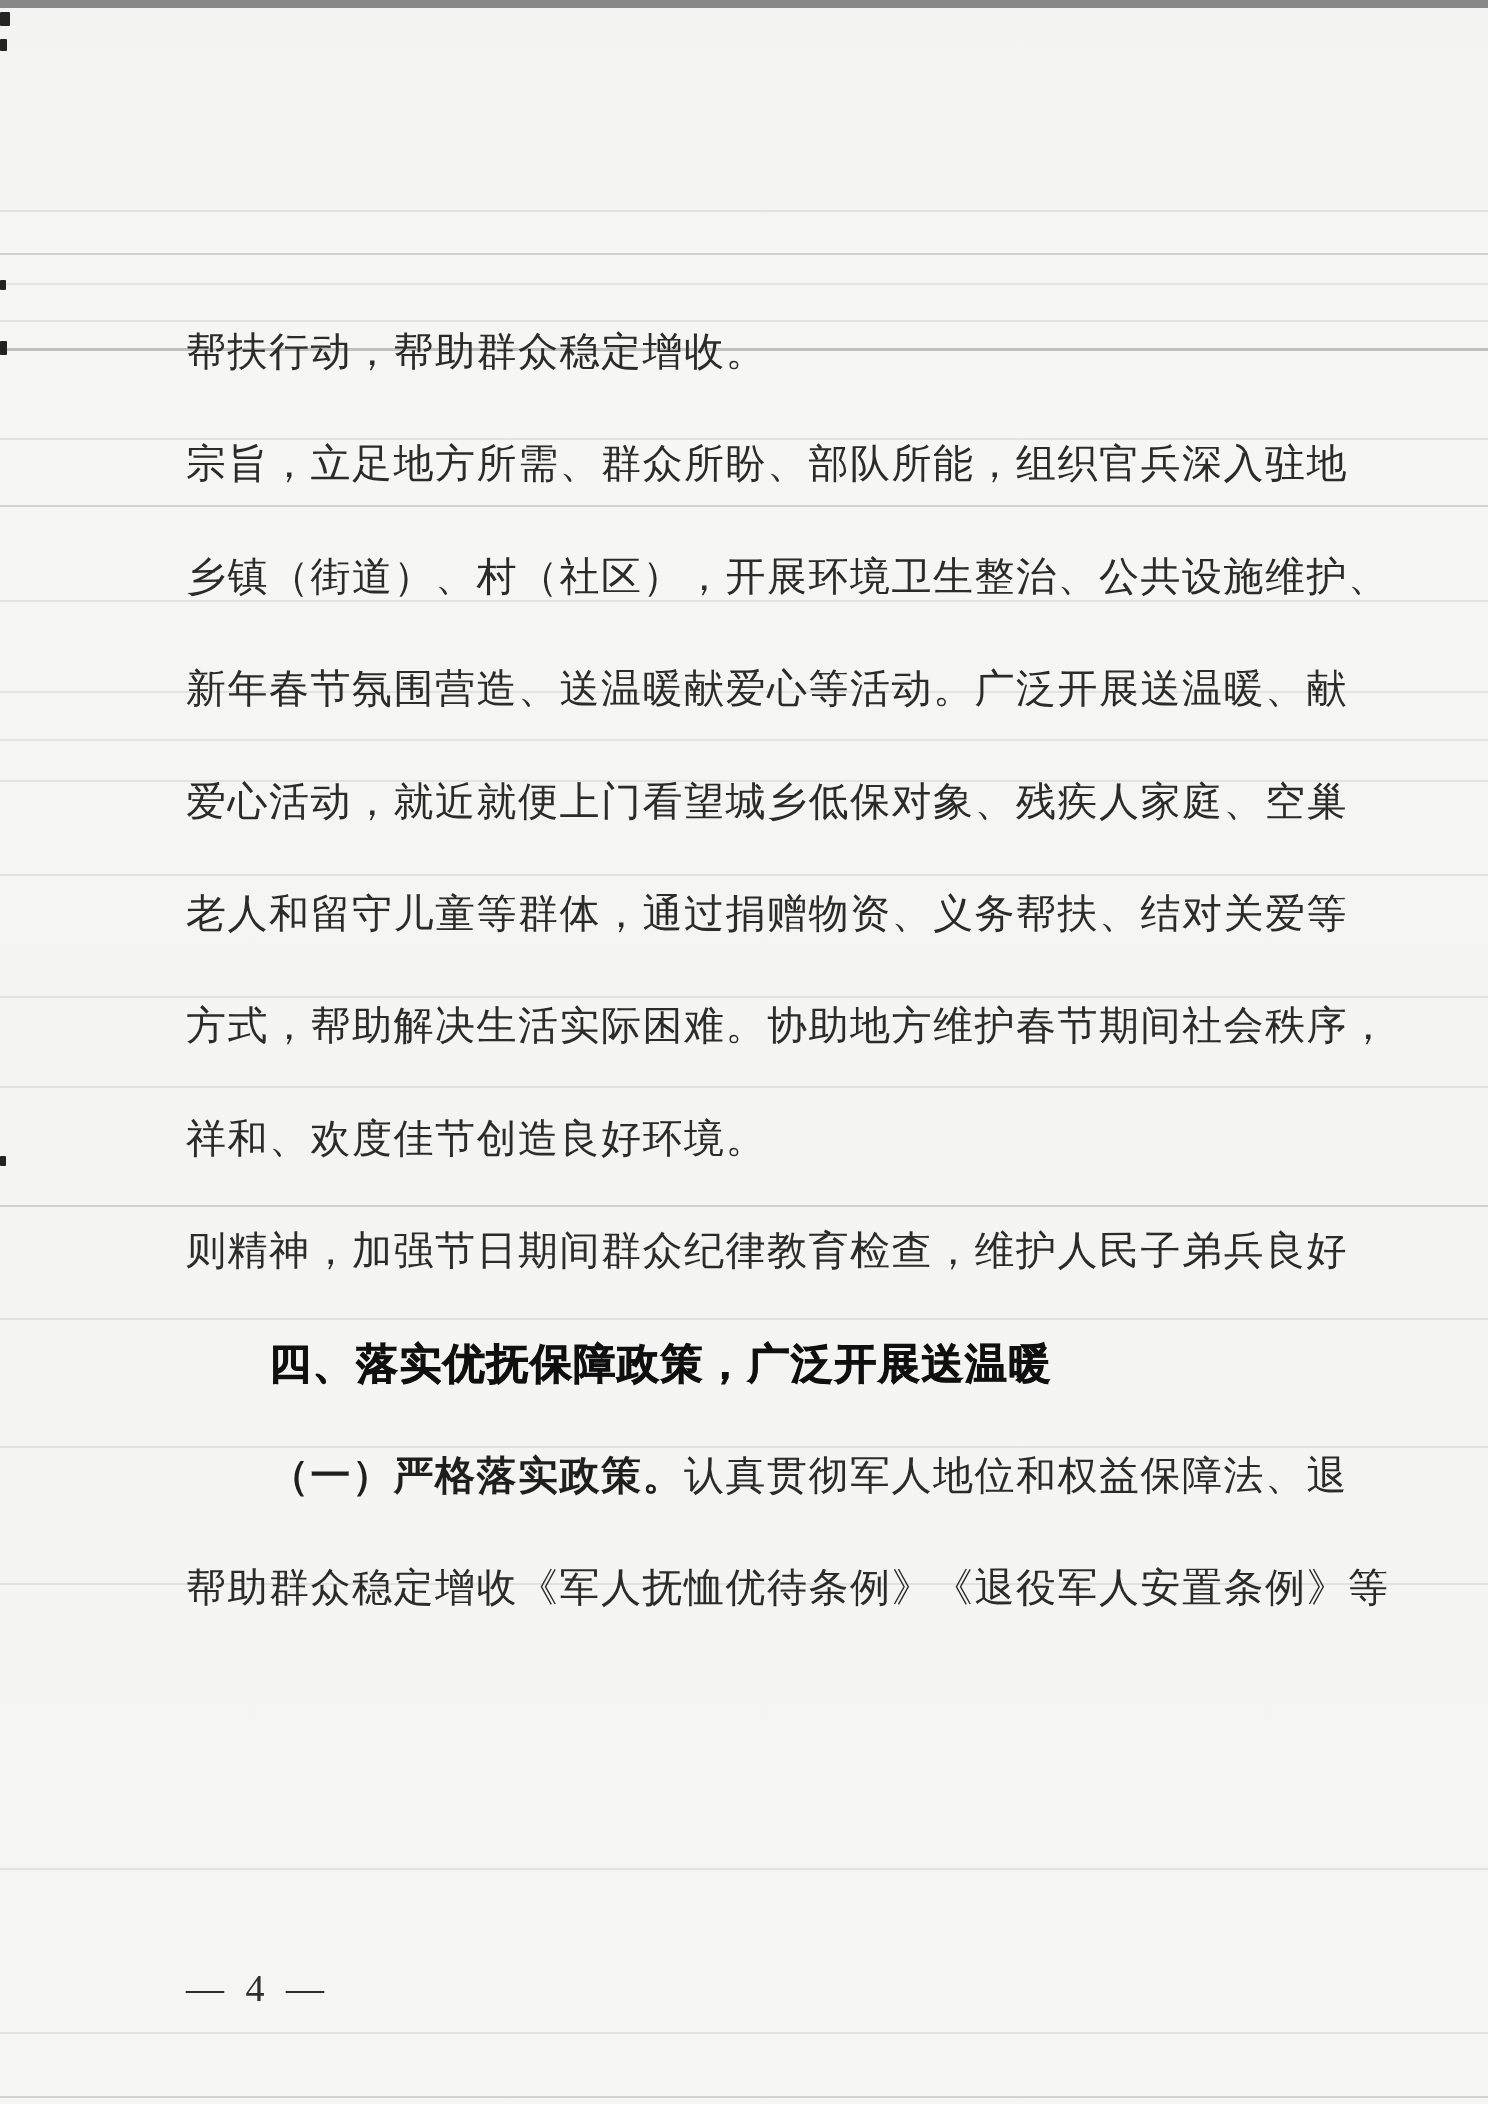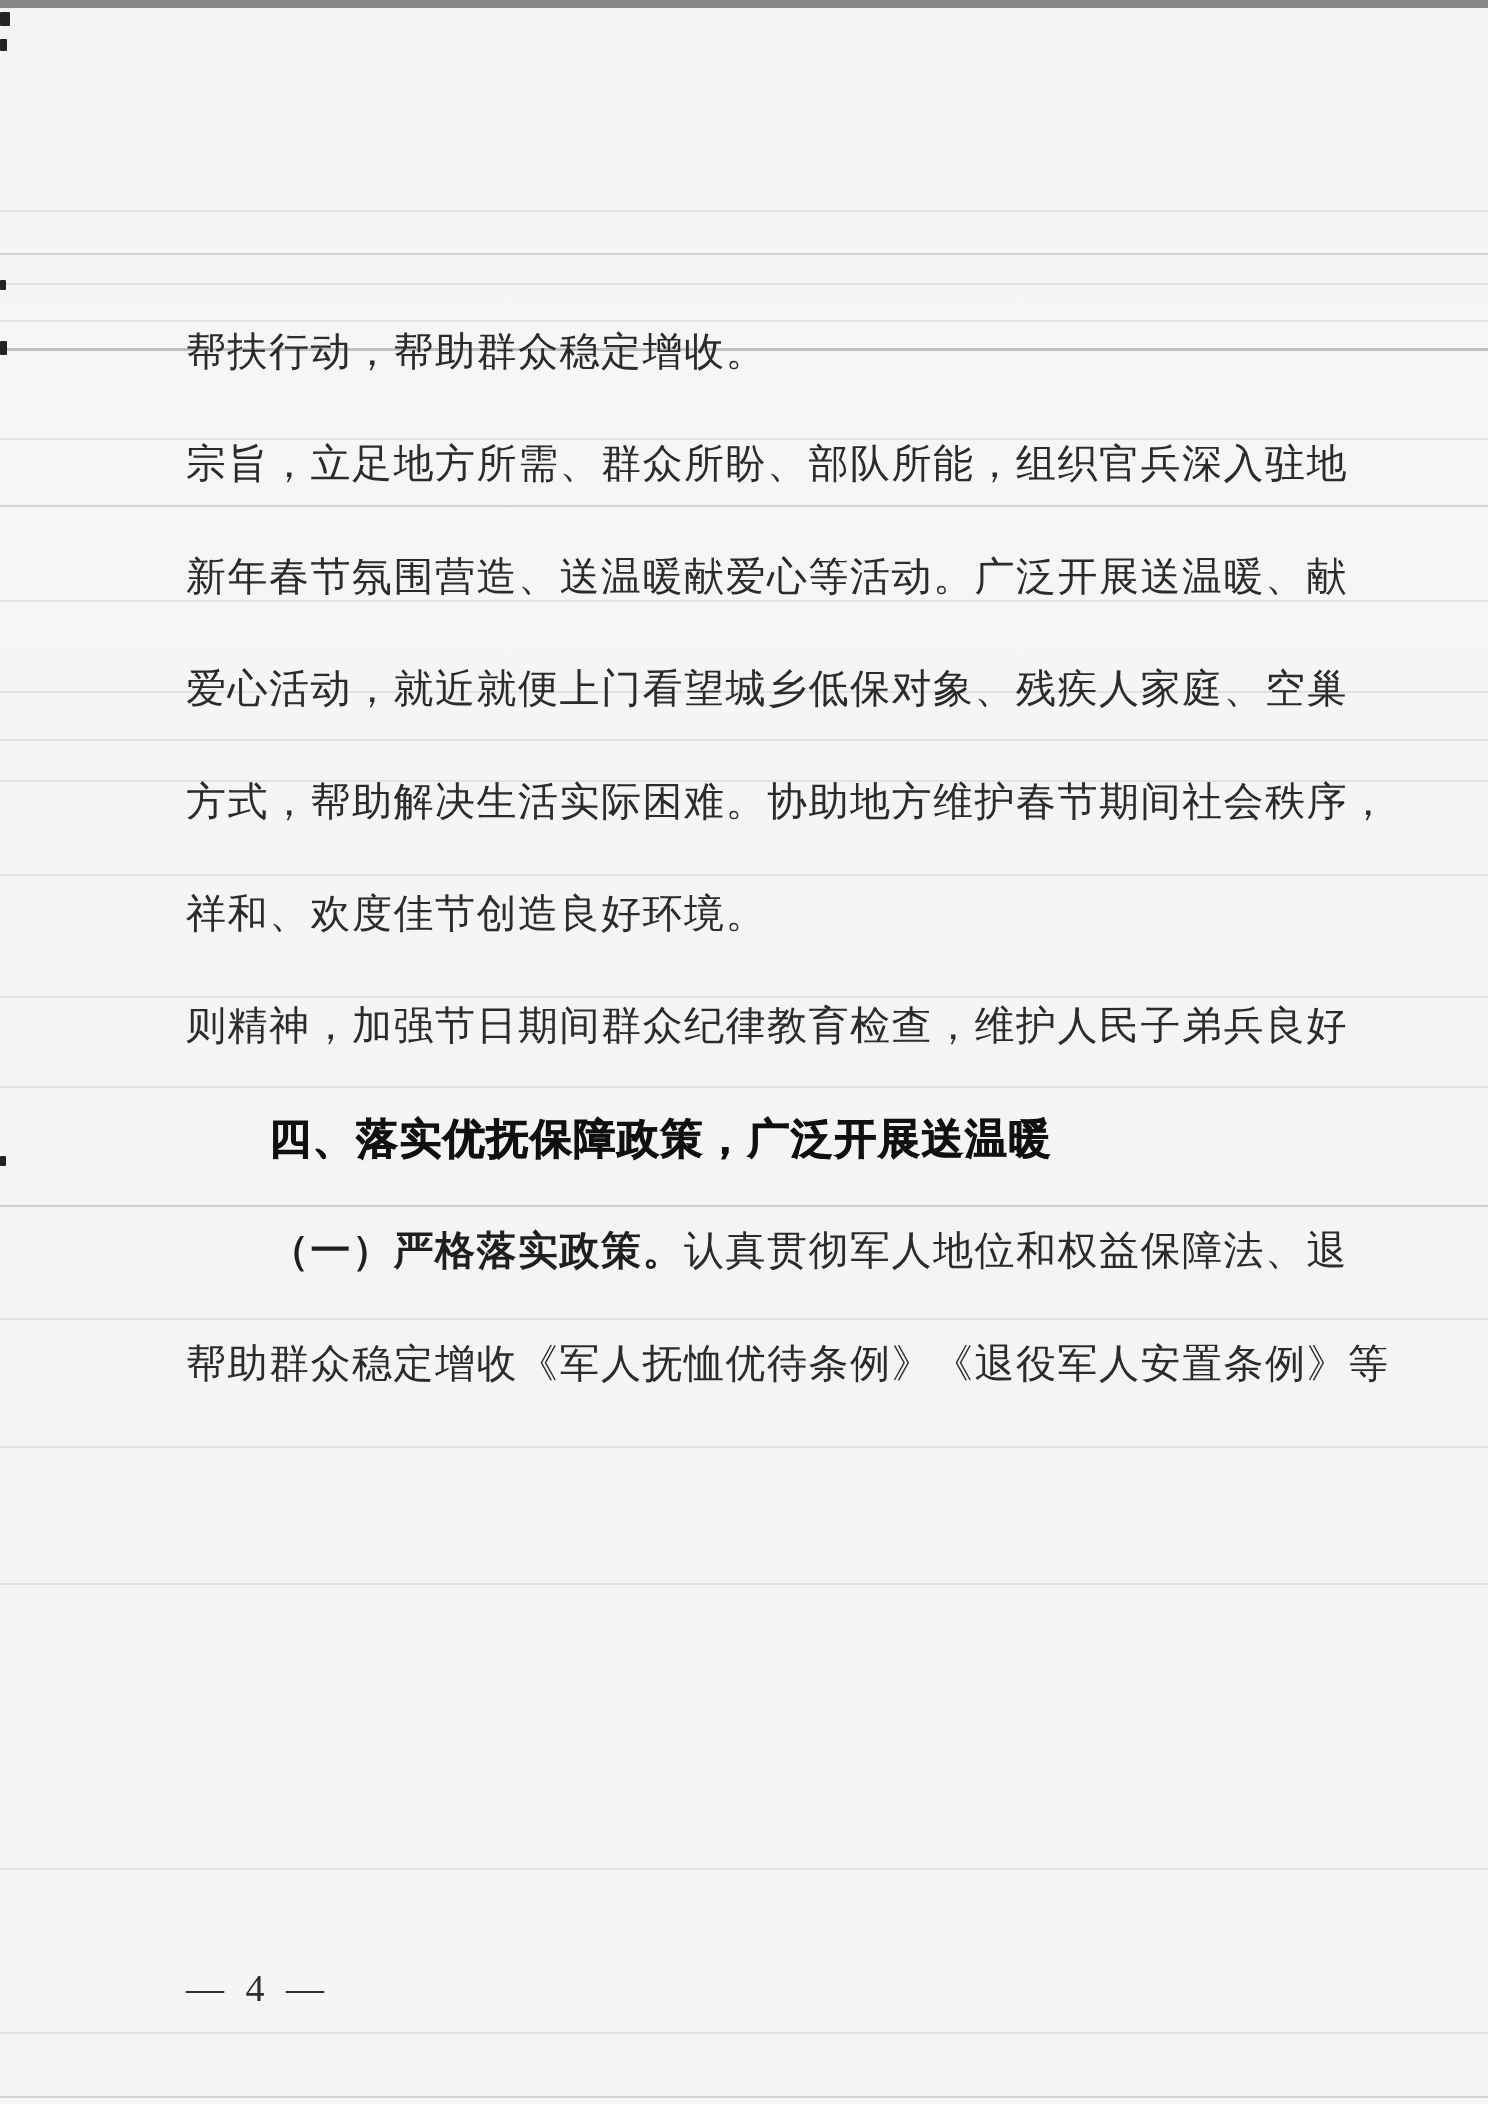--- a/index.html
+++ b/index.html
@@ -100,22 +100,24 @@
 
   <div class="speck" style="left:0; top:4px;   width:10px; height:14px;"></div>
   <div class="speck" style="left:0; top:31px;  width:7px;  height:12px;"></div>
   <div class="speck" style="left:0; top:272px; width:6px;  height:10px;"></div>
   <div class="speck" style="left:0; top:333px; width:7px;  height:14px;"></div>
   <div class="speck" style="left:0; top:1148px; width:6px; height:10px;"></div>
 
   <main class="text-block">
     <p class="line"><span class="lead"></span><span>帮扶行动，帮助群众稳定增收。</span></p>
     <p class="line"><span class="lead"></span><span>宗旨，立足地方所需、群众所盼、部队所能，组织官兵深入驻地</span></p>
+    <p class="line"><span class="lead"></span><span>乡镇（街道）、村（社区），开展环境卫生整治、公共设施维护、</span></p>
     <p class="line"><span class="lead"></span><span>新年春节氛围营造、送温暖献爱心等活动。广泛开展送温暖、献</span></p>
     <p class="line"><span class="lead"></span><span>爱心活动，就近就便上门看望城乡低保对象、残疾人家庭、空巢</span></p>
+    <p class="line"><span class="lead"></span><span>老人和留守儿童等群体，通过捐赠物资、义务帮扶、结对关爱等</span></p>
     <p class="line"><span class="lead"></span><span>方式，帮助解决生活实际困难。协助地方维护春节期间社会秩序，</span></p>
     <p class="line"><span class="lead"></span><span>祥和、欢度佳节创造良好环境。</span></p>
     <p class="line"><span class="lead"></span><span>则精神，加强节日期间群众纪律教育检查，维护人民子弟兵良好</span></p>
     <p class="line indent heading"><span class="lead">四、落实优抚保障政策，广泛开展送温暖</span><span></span></p>
     <p class="line indent"><span class="lead">（一）严格落实政策。</span><span>认真贯彻军人地位和权益保障法、退</span></p>
     <p class="line"><span class="lead"></span><span>帮助群众稳定增收《军人抚恤优待条例》《退役军人安置条例》等</span></p>
 
   </main>
 
   <div class="footer">— 4 —</div>

